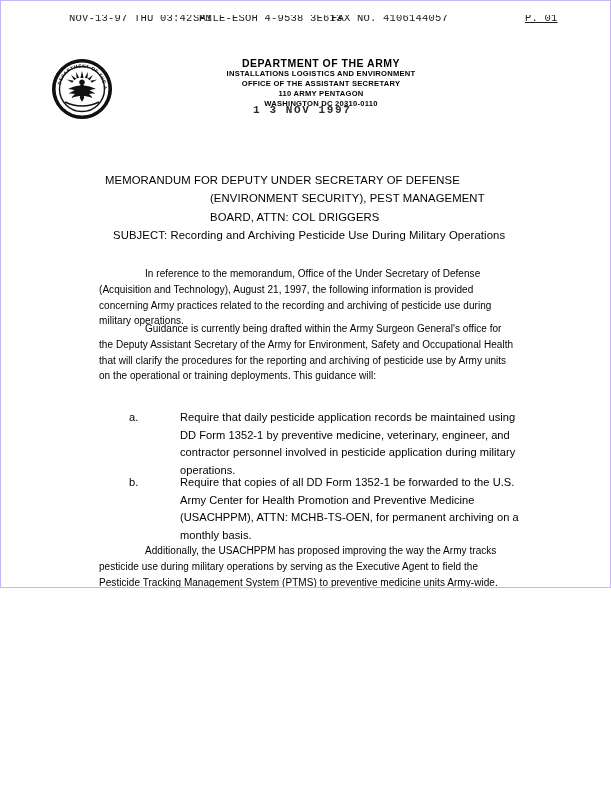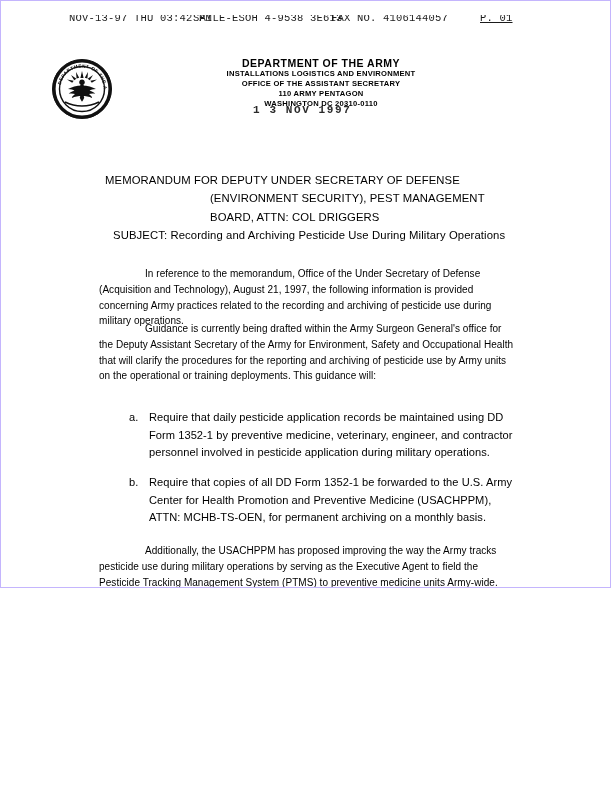--- a/index.html
+++ b/index.html
@@ -37,21 +37,21 @@
     overflow: hidden;
   }
   .fax-header span {
     position: absolute;
     top: -3px;
     display: block;
   }
   .fax-datetime { left: 68px; }
   .fax-sender   { left: 192px; }
   .fax-number   { left: 330px; }
-  .fax-page     { left: 479px; text-decoration: underline; }
+  .fax-page     { left: 524px; text-decoration: underline; }
 
   
   .seal {
     position: absolute;
     left: 50px;
     top: 57px;
     width: 62px;
     height: 62px;
   }
 
@@ -134,21 +134,21 @@
     line-height: 1.58;
     letter-spacing: 0.05px;
     display: flex;
   }
   #item-a { top: 408px; }
   #item-b { top: 473px; }
   .list-marker {
     width: 20px;
     flex: 0 0 20px;
   }
-  .list-text { flex: 1 1 auto; }
+  .list-text { flex: 1 1 auto; margin-left: 31px; }
 
   
   .recycled {
     position: absolute;
     left: 244px;
     top: 678px;
     display: flex;
     align-items: center;
     gap: 5px;
     font-size: 6.2px;

